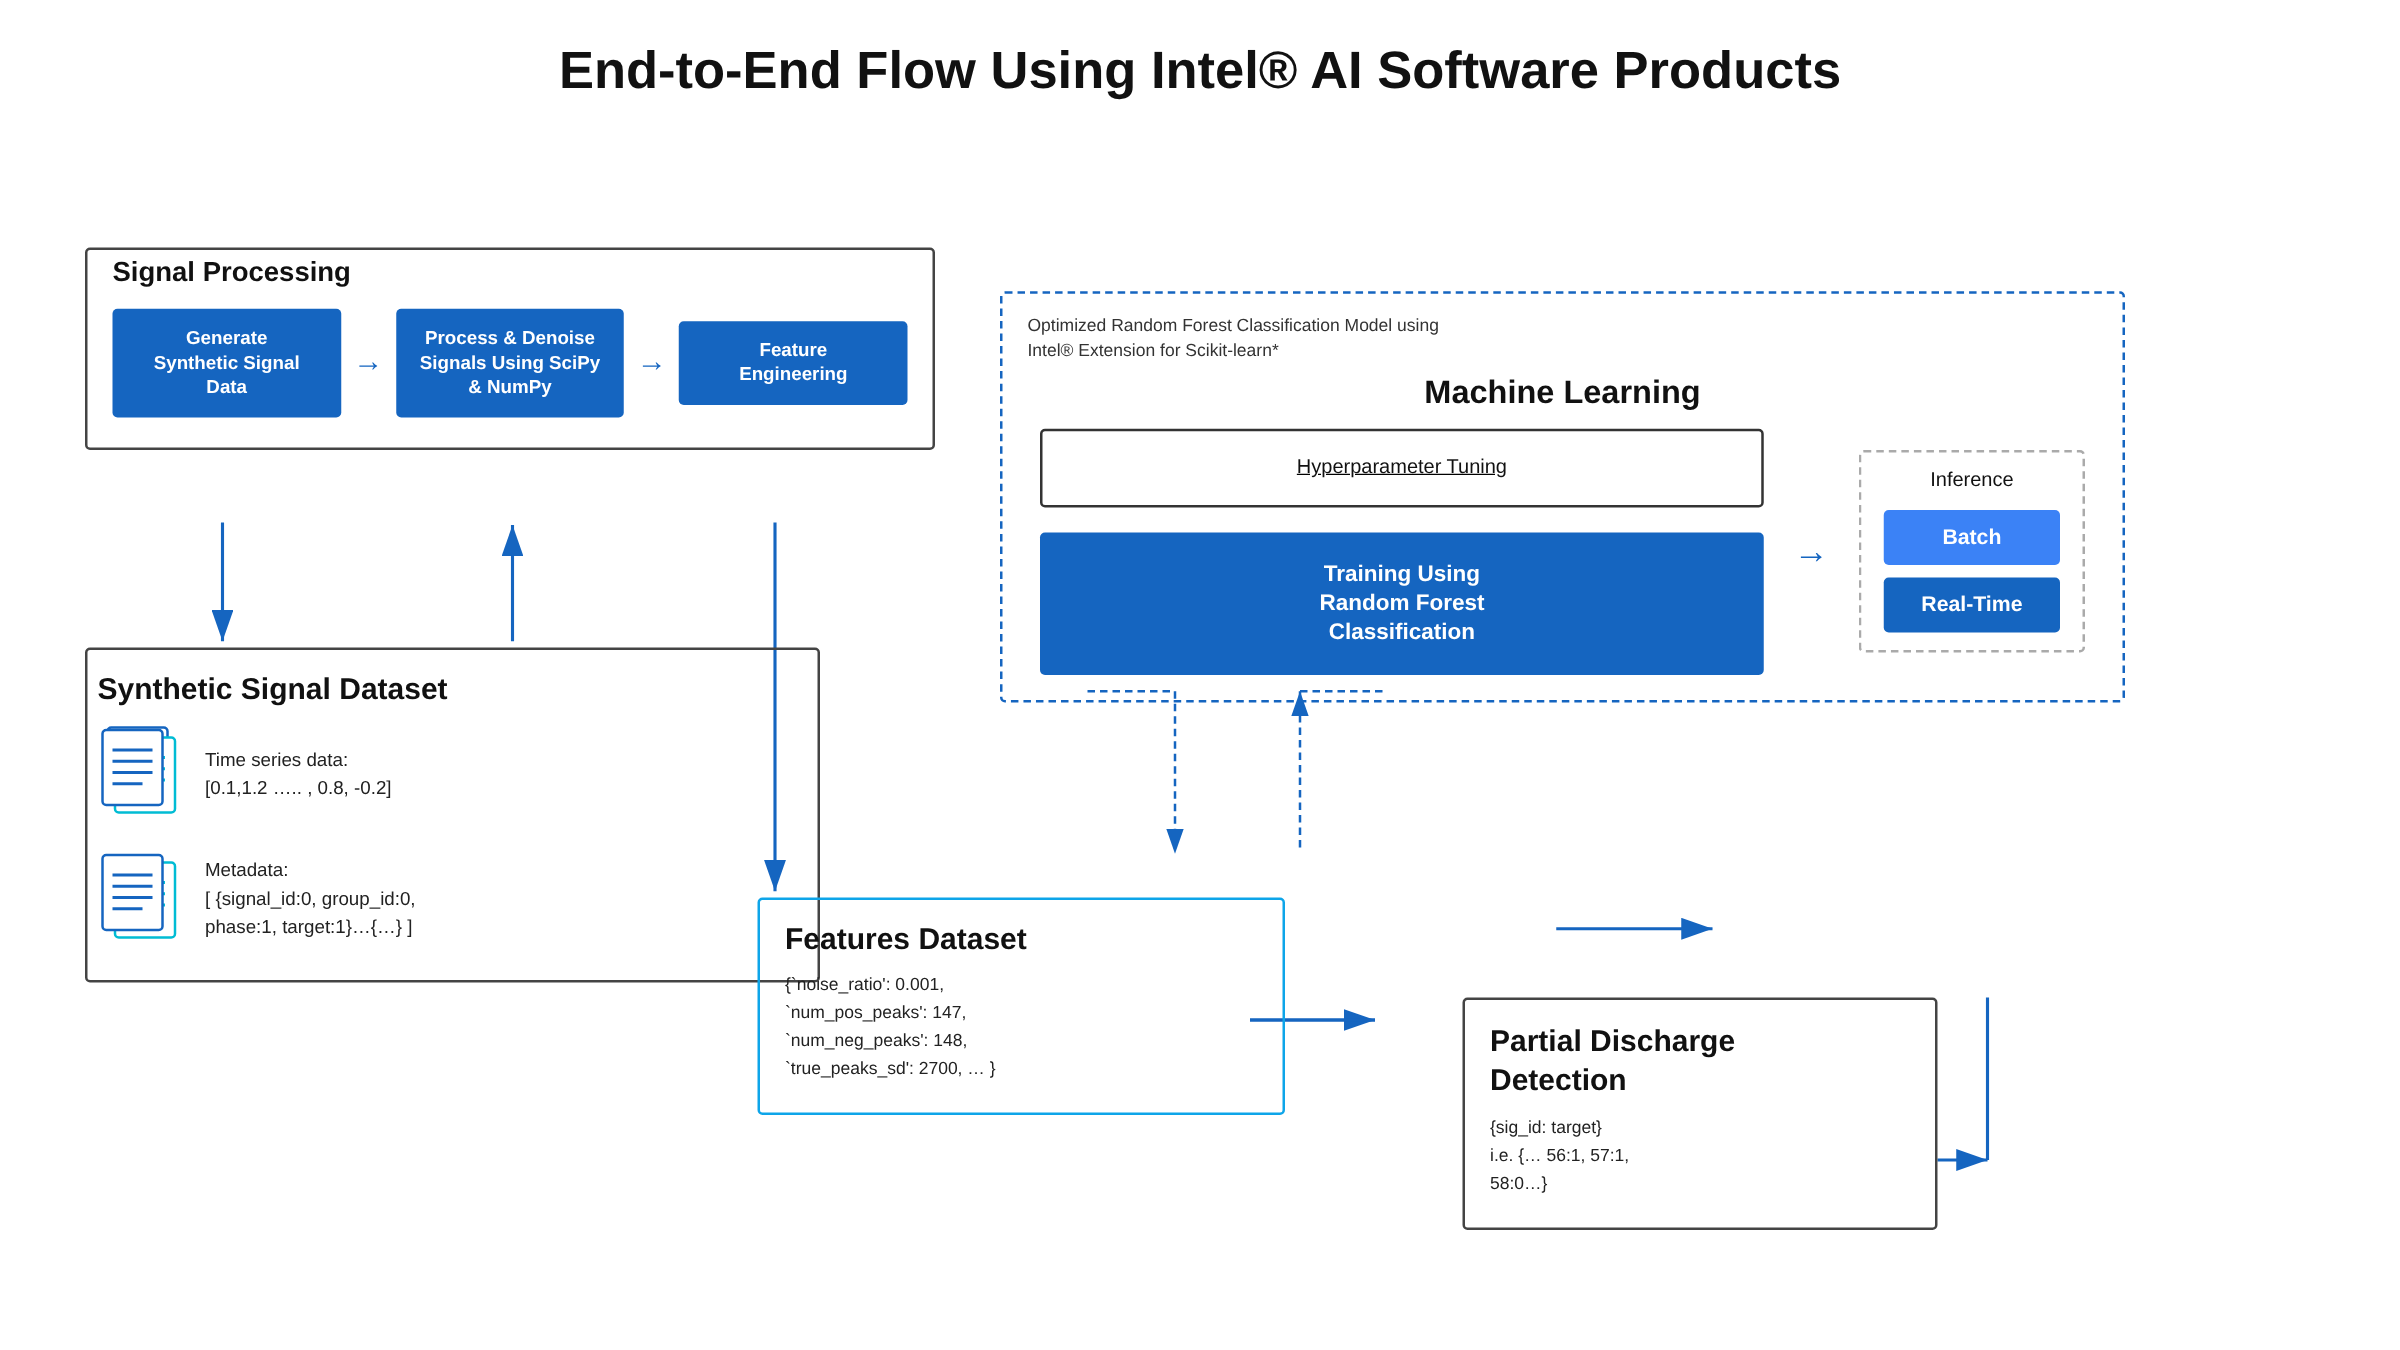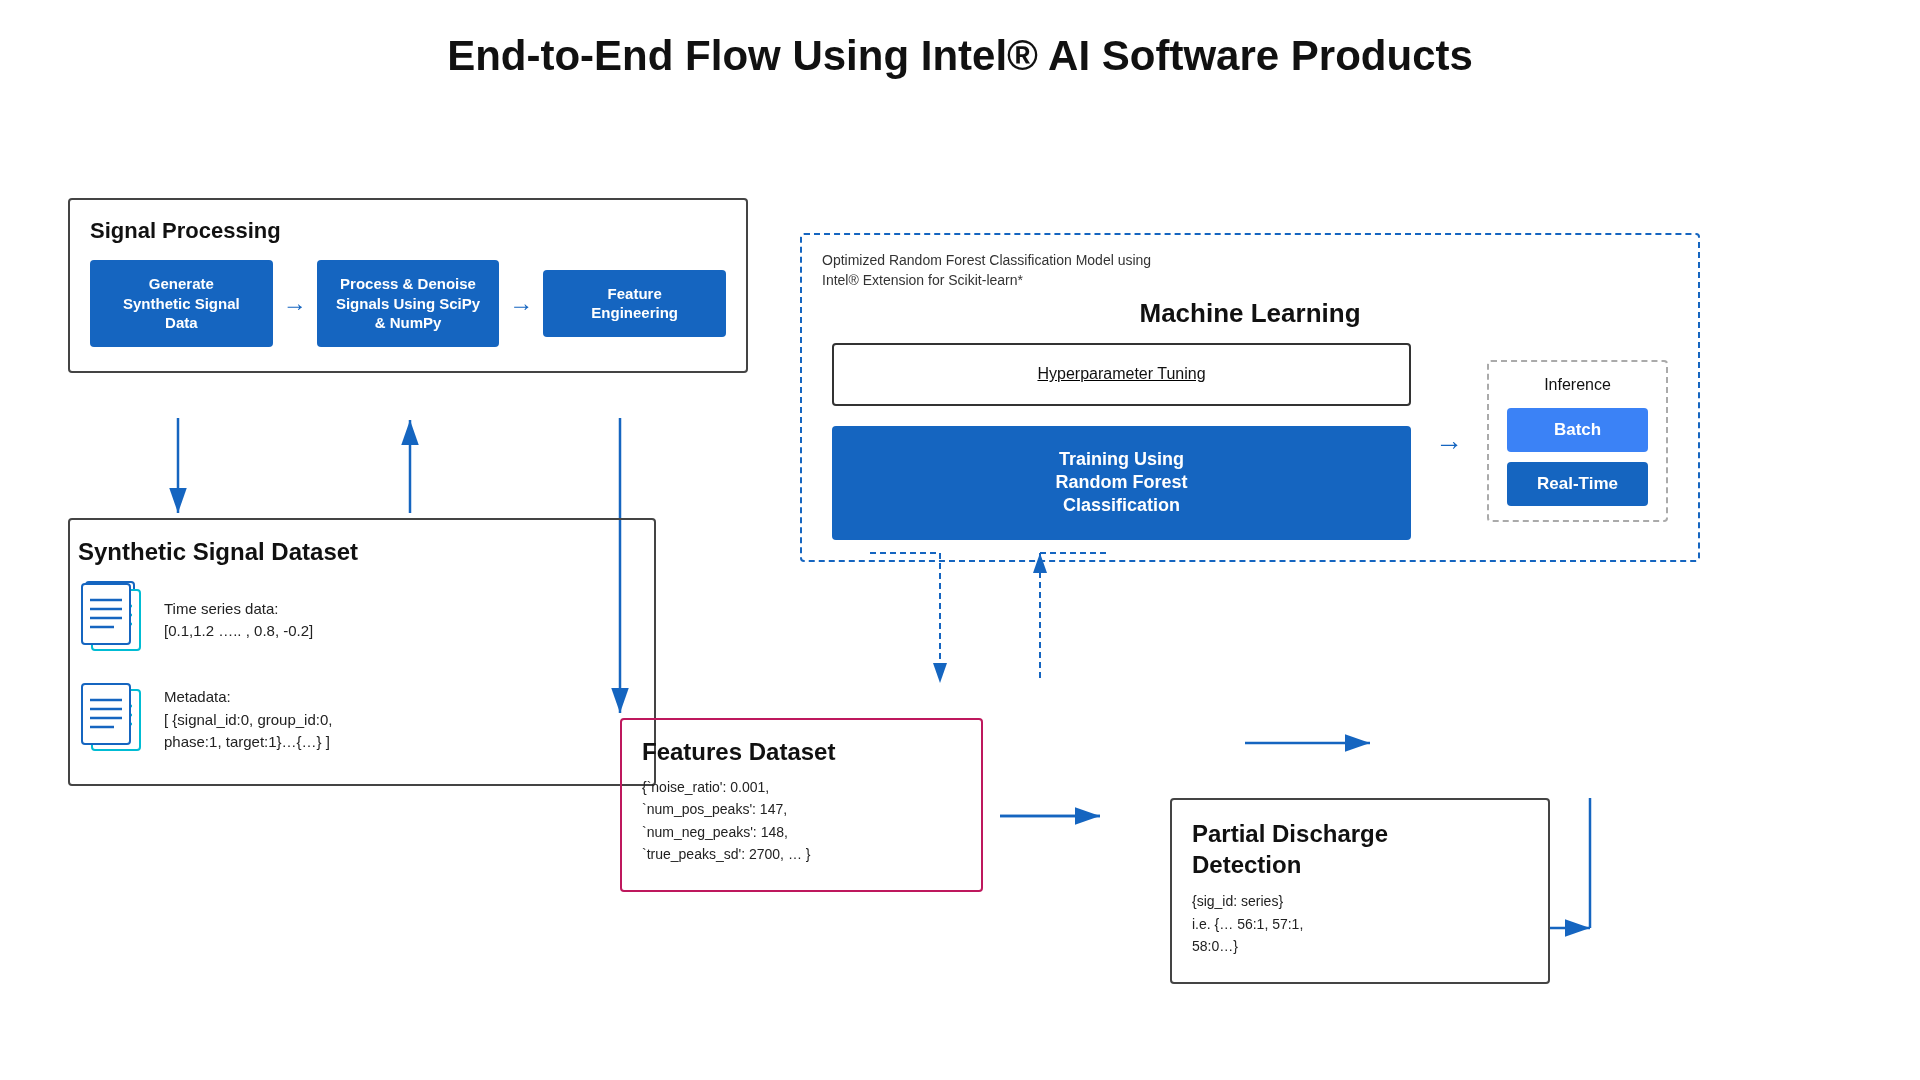--- a/index.html
+++ b/index.html
@@ -126,39 +126,39 @@
     }
 
     
     .signal-proc-section {
       position: absolute;
       left: 68px;
       top: 100px;
       width: 680px;
       border: 2px solid #444;
       border-radius: 4px;
-      padding: 18px 20px 24px;
+      padding: 5px 20px 24px;
     }
     
     .synth-dataset-section {
       position: absolute;
       left: 68px;
       top: 420px;
       width: 588px;
       border: 2px solid #444;
       border-radius: 4px;
       padding: 18px 8px 24px;
     }
     
     .features-dataset-section {
       position: absolute;
-      left: 620px;
+      left: 606px;
       top: 620px;
-      width: 363px;
-      border: 2px solid #be185d;
+      width: 422px;
+      border: 2px solid #0ea5e9;
       border-radius: 4px;
       padding: 18px 20px 24px;
     }
     
     .ml-outer-section {
       position: absolute;
       left: 800px;
       top: 135px;
       width: 900px;
       border: 2.5px dashed #1565c0;
@@ -313,18 +313,18 @@
         <div style="font-size:16px; color:#111; text-align:center; margin-bottom:4px;">Inference</div>
         <div style="background:#3b82f6; color:#fff; font-size:17px; font-weight:bold; text-align:center; padding:12px 30px; border-radius:4px; width:100%;">Batch</div>
         <div style="background:#1565c0; color:#fff; font-size:17px; font-weight:bold; text-align:left; padding:12px 30px; border-radius:4px; width:100%;">Real-Time</div>
       </div>
     </div>
   </div>
 
   <div class="partial-discharge-section">
     <div class="partial-title" style="white-space:pre-line">Partial Discharge
 Detection</div>
-    <div class="partial-text" style="white-space:pre-line">{sig_id: series}
+    <div class="partial-text" style="white-space:pre-line">{sig_id: target}
 i.e. {… 56:1, 57:1,
 58:0…}</div>
   </div>
 
 </div>
 
 </body></html>

